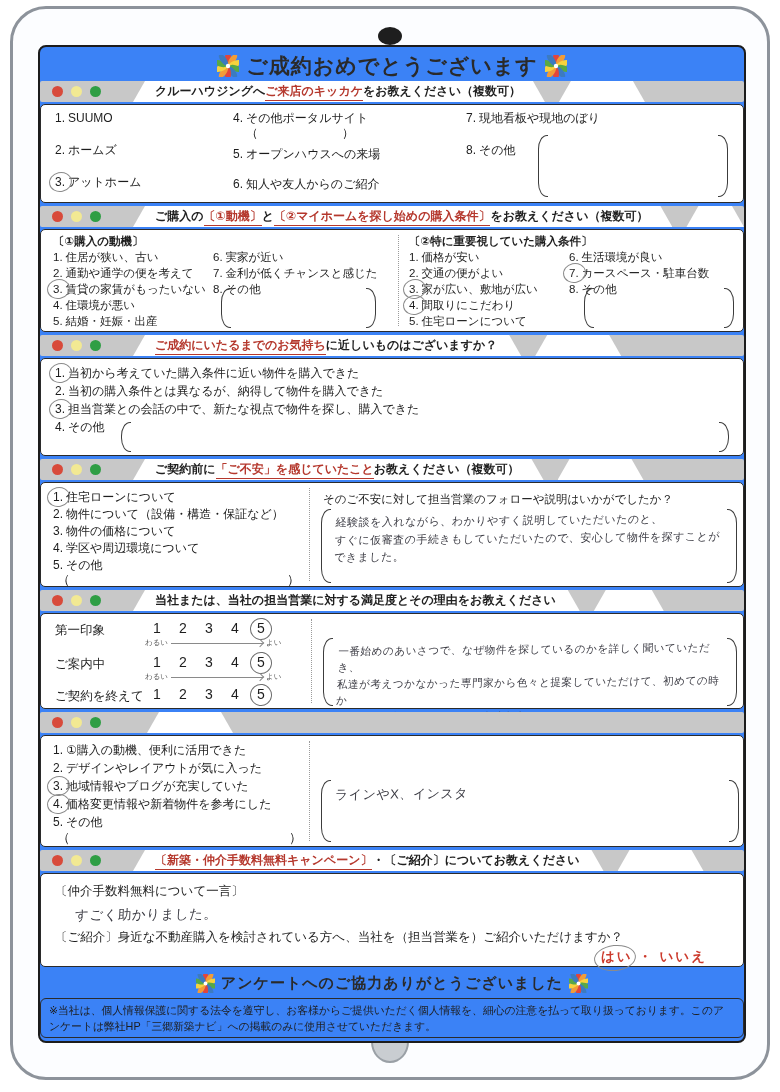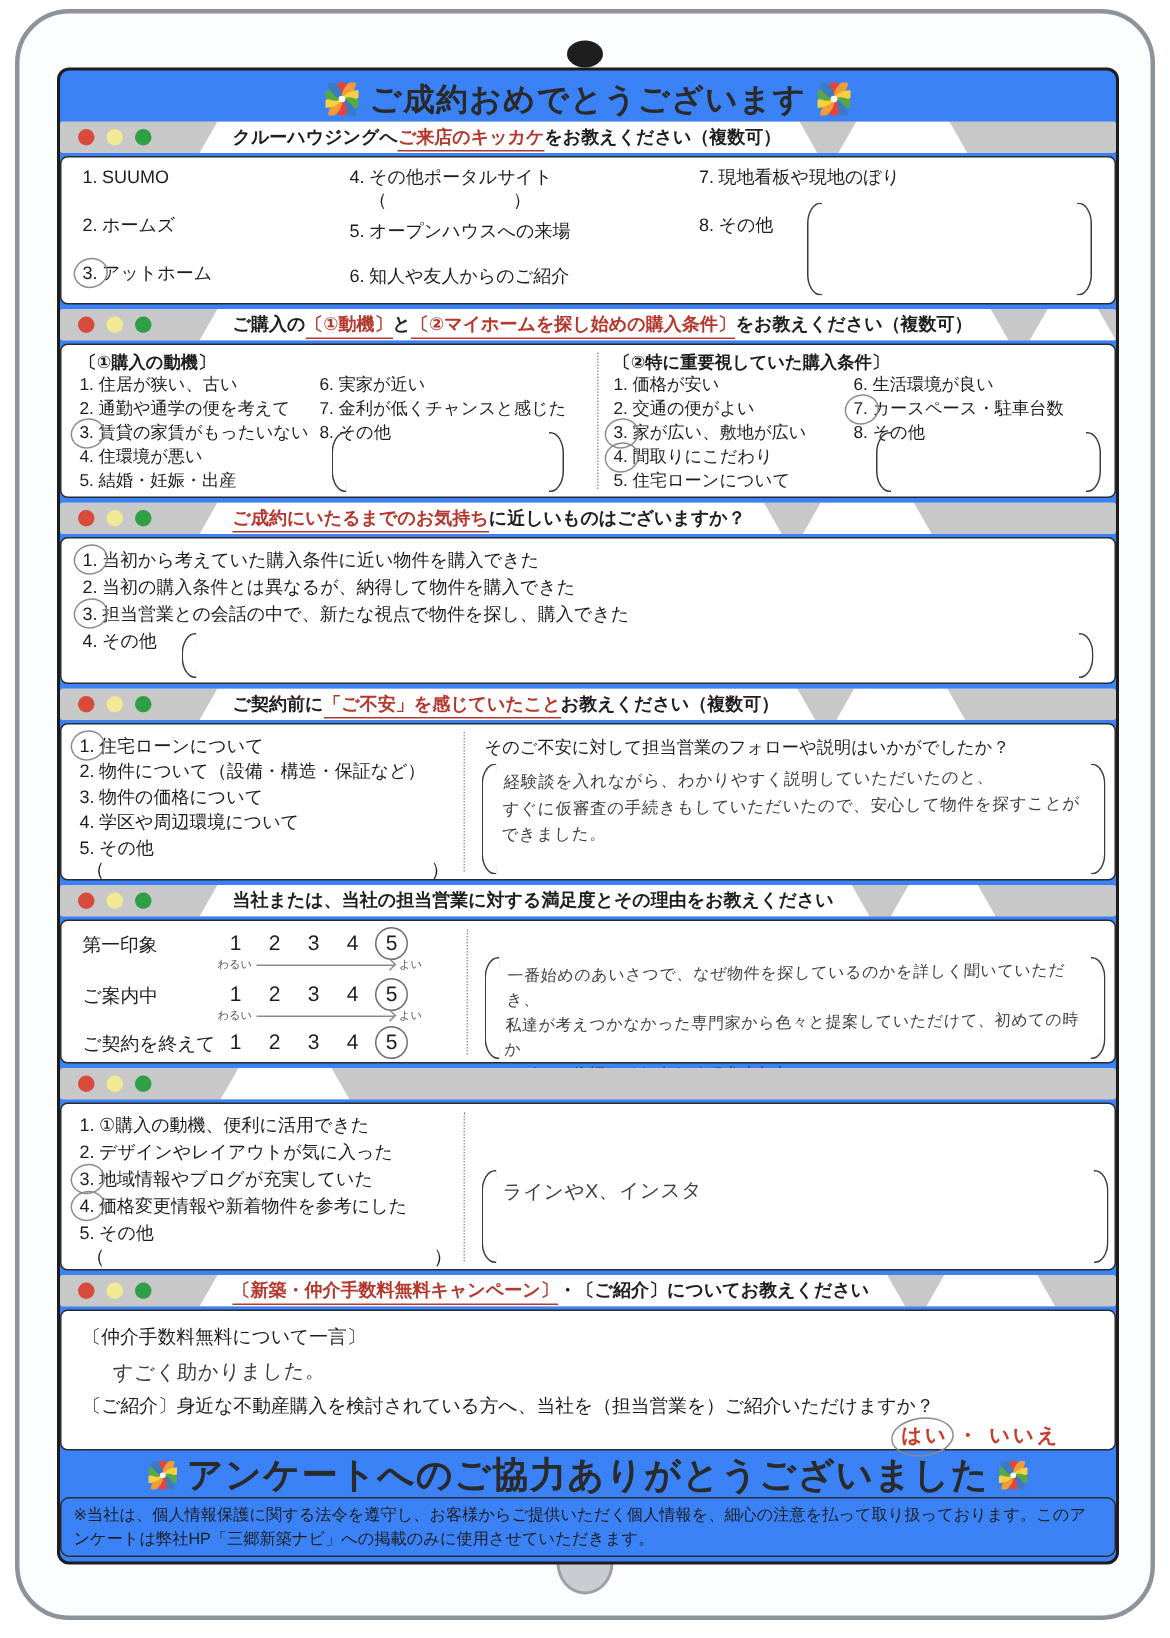--- a/index.html
+++ b/index.html
@@ -71,21 +71,21 @@
     border-top:1px solid #8a8a8a; border-right:1px solid #8a8a8a; transform:rotate(45deg); }
 
   .paren { position:absolute; font-size:13px; color:#1d1d1d; }
 
   .yesno { position:absolute; font-size:13.5px; font-weight:bold; color:#cc3a2c; letter-spacing:2px; }
   .yesno .yes { position:relative; }
   .yesno .yes::after { content:""; position:absolute; left:-7px; top:-4px; width:40px; height:24px;
     border:1.7px solid #8b8b8b; border-radius:50%; transform:rotate(-6deg); }
 
   .foot-title { display:flex; justify-content:center; align-items:center; gap:6px;
-    height:26px; font-size:24px; font-weight:bold; color:#2a2a2a; letter-spacing:1px; margin-top:2px; }
+    height:26px; font-size:15px; font-weight:bold; color:#2a2a2a; letter-spacing:1px; margin-top:2px; }
   .foot-note { border:1.5px solid #2b2b2b; border-radius:6px; padding:3px 8px;
     font-size:10.8px; line-height:1.5; color:#1d1d1d; margin-top:2px; }
 </style>
 </head>
 <body>
 
 <svg width="0" height="0" style="position:absolute">
   <defs>
     <g id="flower">
       <ellipse cx="0" cy="-7" rx="2.7" ry="6.2" fill="#e2453c"></ellipse>

